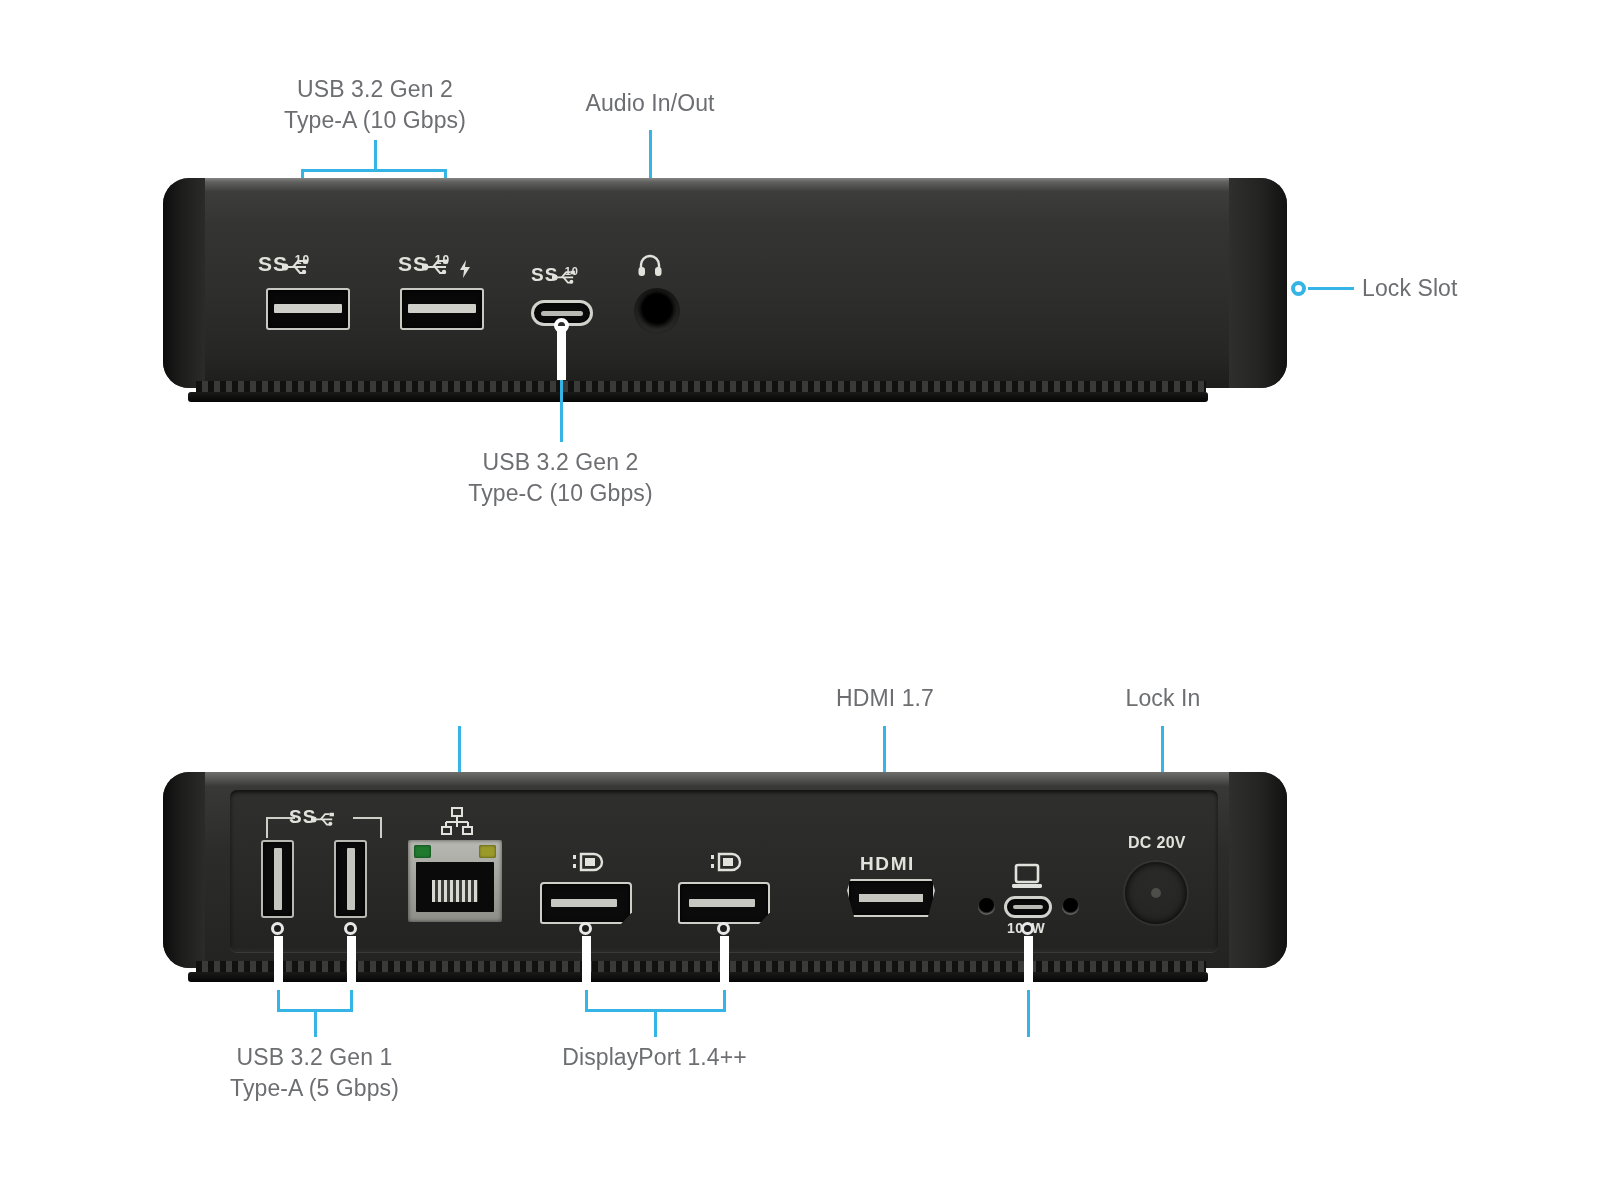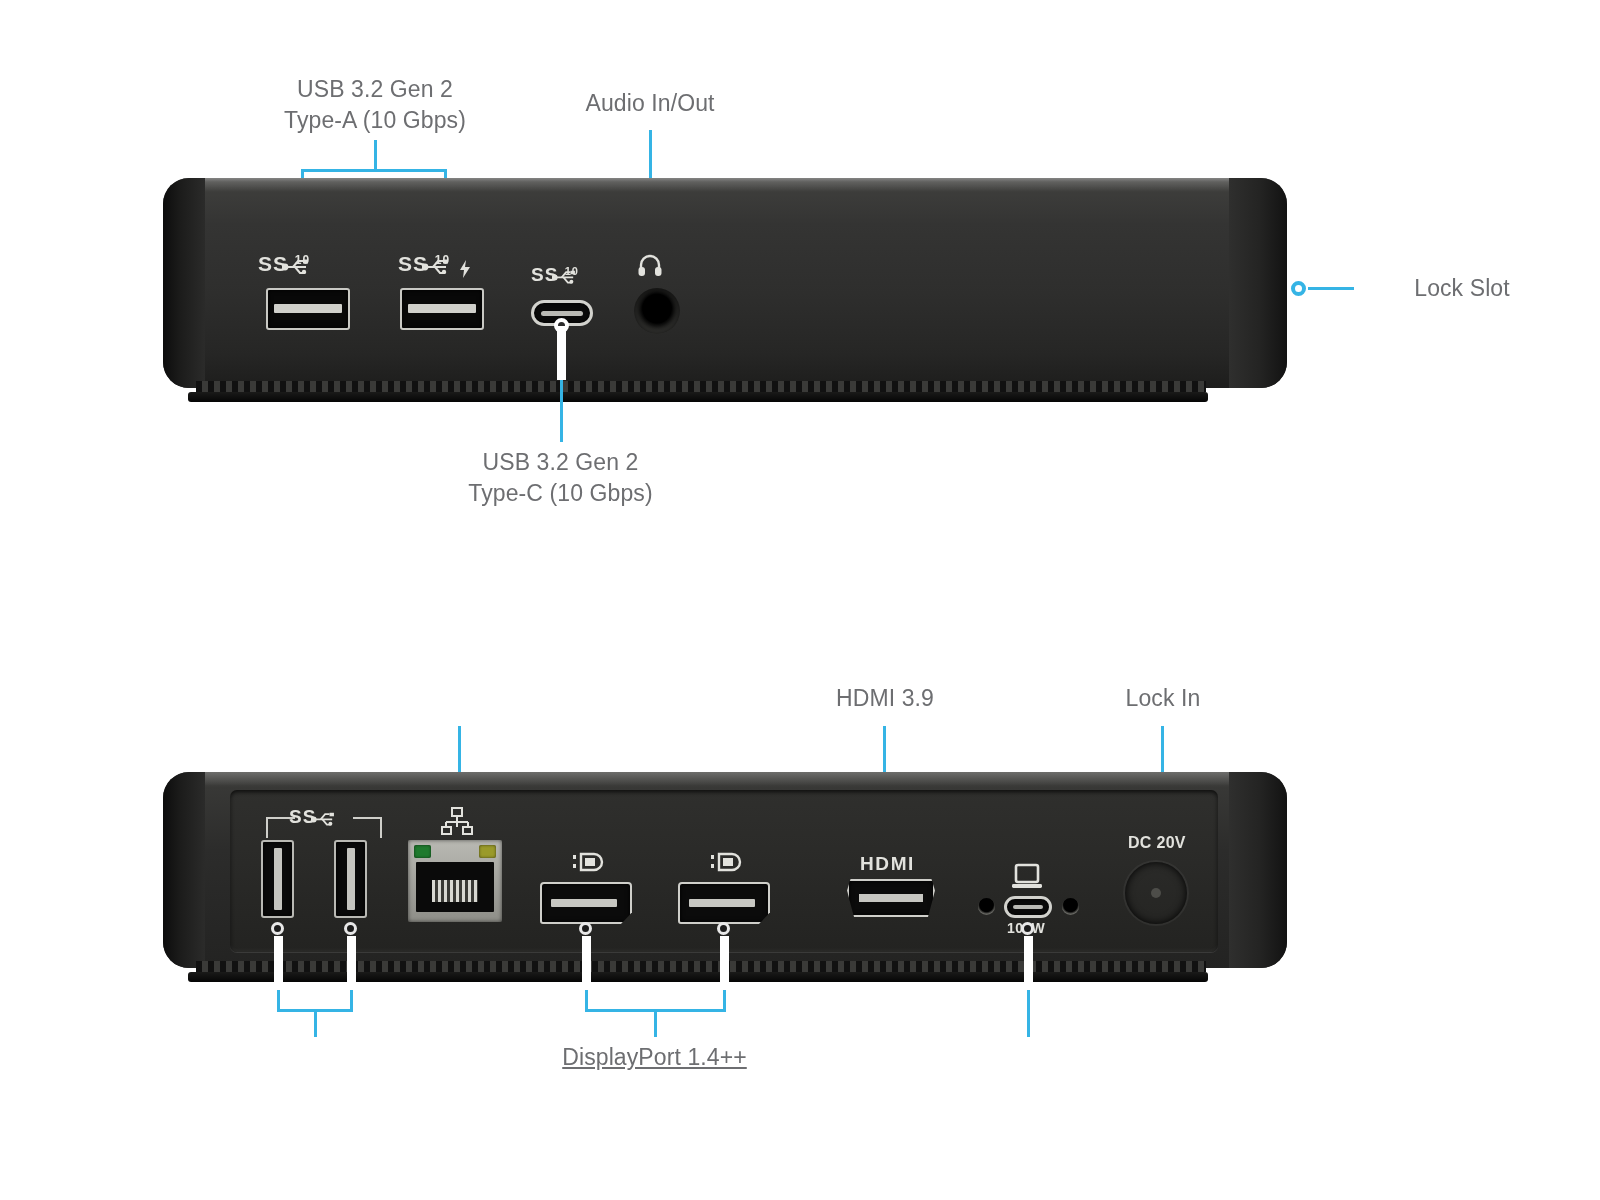--- a/index.html
+++ b/index.html
@@ -122,21 +122,21 @@
   <div class="cl-v-w" style="left:298px; top:190px; height:62px;"></div>
   <div class="cl-v-w" style="left:441px; top:190px; height:62px;"></div>
   <div class="dot" style="left:295px; top:231px;"></div>
   <div class="dot" style="left:438px; top:231px;"></div>
 
   <div class="lbl" style="left:540px; top:88px; width:220px;">Audio In/Out</div>
   <div class="cl-v" style="left:649px; top:130px; height:60px;"></div>
   <div class="cl-v-w" style="left:646px; top:190px; height:56px;"></div>
   <div class="dot" style="left:643px; top:238px;"></div>
 
-  <div class="lbl" style="left:1362px; top:273px; width:200px; text-align:center;">Lock Slot</div>
+  <div class="lbl" style="left:1362px; top:273px; width:200px; text-align:left;">Lock Slot</div>
   <div class="cl-h" style="left:1308px; top:287px; width:46px;"></div>
   <div class="ring" style="left:1291px; top:281px;"></div>
 
   <div class="dock front-shell" style="left:163px; top:178px; width:1124px; height:210px;">
     <div class="shell-top-hl"></div>
     <div class="shell-left-edge"></div>
     <div class="shell-right-edge"></div>
   </div>
   <div class="vent" style="left:196px; top:381px; width:1010px;"></div>
   <div class="foot" style="left:188px; top:392px; width:1020px;"></div>
@@ -205,21 +205,21 @@
     <path d="M4 16 V12 A9 9 0 0 1 22 12 V16" stroke="#e2e2dd" stroke-width="2.4" fill="none" stroke-linecap="round"></path>
     <rect x="1.5" y="14" width="6.5" height="9" rx="3" fill="#e2e2dd"></rect>
     <rect x="18" y="14" width="6.5" height="9" rx="3" fill="#e2e2dd"></rect>
   </svg>
   <div class="jack" style="left:634px; top:288px; width:46px; height:46px;"></div>
 
   <div class="cl-v" style="left:458px; top:726px; height:58px;"></div>
   <div class="cl-v-w" style="left:455px; top:784px; height:54px;"></div>
   <div class="dot-dark" style="left:452px; top:828px;"></div>
 
-  <div class="lbl" style="left:790px; top:683px; width:190px;">HDMI 3.9</div>
+  <div class="lbl" style="left:790px; top:683px; width:190px;">HDMI 1.7</div>
   <div class="cl-v" style="left:883px; top:726px; height:58px;"></div>
   <div class="cl-v-w" style="left:880px; top:784px; height:54px;"></div>
   <div class="dot-dark" style="left:877px; top:828px;"></div>
 
   <div class="lbl" style="left:1068px; top:683px; width:190px;">Lock In</div>
   <div class="cl-v" style="left:1161px; top:726px; height:58px;"></div>
   <div class="cl-v-w" style="left:1158px; top:784px; height:48px;"></div>
   <div class="dot-dark" style="left:1155px; top:822px;"></div>
 
   <div class="dock rear-shell" style="left:163px; top:772px; width:1124px; height:196px;">
@@ -254,20 +254,22 @@
   </div>
 
   <div class="dot-dark" style="left:271px; top:922px;"></div>
   <div class="dot-dark" style="left:344px; top:922px;"></div>
   <div class="cl-v-w" style="left:274px; top:936px; height:54px;"></div>
   <div class="cl-v-w" style="left:347px; top:936px; height:54px;"></div>
   <div class="cl-v" style="left:277px; top:990px; height:22px;"></div>
   <div class="cl-v" style="left:350px; top:990px; height:22px;"></div>
   <div class="cl-h" style="left:277px; top:1009px; width:76px;"></div>
   <div class="cl-v" style="left:314px; top:1009px; height:28px;"></div>
+  <div class="lbl" style="left:177px; top:1042px; width:275px;">USB 3.2 Gen 1
+Type-A (5 Gbps)</div>
 
   <svg width="34" height="34" style="position:absolute; left:440px; top:806px;" viewBox="0 0 34 34">
     <g stroke="#e2e2dd" stroke-width="2" fill="none">
       <rect x="12" y="2" width="10" height="8"></rect>
       <path d="M17 10 V16 M6 16 H28 M6 16 V21 M28 16 V21 M17 16 V21"></path>
       <rect x="2" y="21" width="9" height="7"></rect>
       <rect x="23" y="21" width="9" height="7"></rect>
     </g>
   </svg>
   <div class="rj45" style="left:408px; top:840px; width:94px; height:82px;">
@@ -298,21 +300,21 @@
   <div class="dp" style="left:678px; top:882px; width:92px; height:42px;">
     <div class="dp-tongue" style="left:9px; top:15px; right:13px; height:8px;"></div>
   </div>
   <div class="dot-dark" style="left:717px; top:922px;"></div>
   <div class="cl-v-w" style="left:720px; top:936px; height:54px;"></div>
 
   <div class="cl-v" style="left:585px; top:990px; height:22px;"></div>
   <div class="cl-v" style="left:723px; top:990px; height:22px;"></div>
   <div class="cl-h" style="left:585px; top:1009px; width:141px;"></div>
   <div class="cl-v" style="left:654px; top:1009px; height:28px;"></div>
-  <div class="lbl" style="left:537px; top:1042px; width:235px;text-decoration:underline;">DisplayPort 1.4++</div>
+  <div class="lbl" style="left:537px; top:1042px; width:235px;">DisplayPort 1.4++</div>
 
   <div class="silk" style="left:860px; top:853px; font-size:19px; letter-spacing:1.6px;">HDMI</div>
   <div class="hdmi" style="left:847px; top:879px; width:88px; height:38px;">
     <div class="hdmi-tongue" style="left:10px; top:13px; right:10px; height:8px;"></div>
   </div>
 
   <svg width="34" height="30" style="position:absolute; left:1010px; top:863px;" viewBox="0 0 34 30">
     <rect x="6" y="2" width="22" height="17" rx="2" stroke="#e2e2dd" stroke-width="2.6" fill="none"></rect>
     <rect x="2" y="21" width="30" height="4" rx="1.4" fill="#e2e2dd"></rect>
   </svg>

